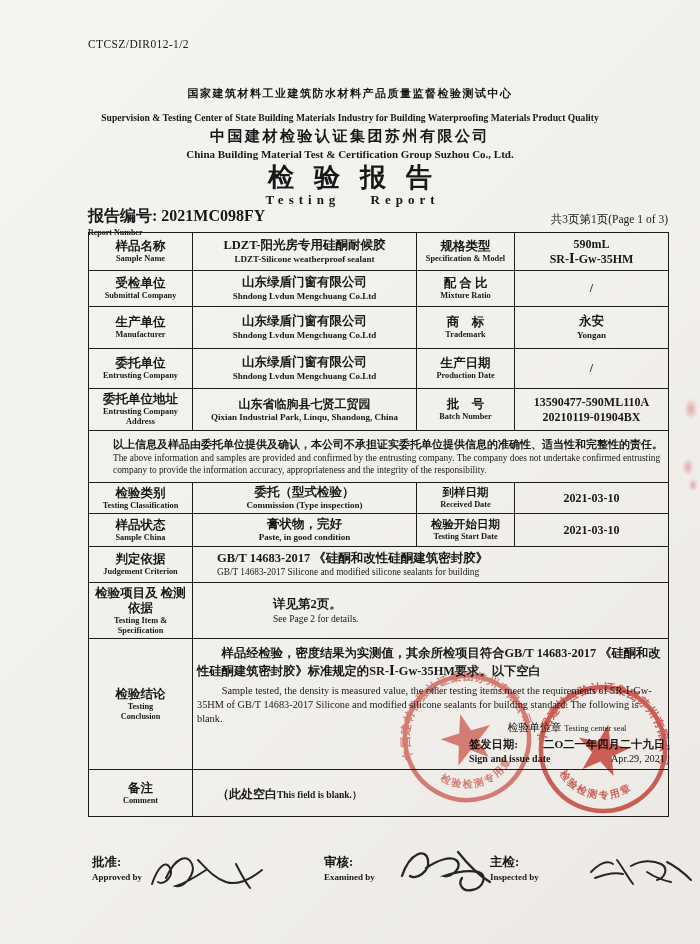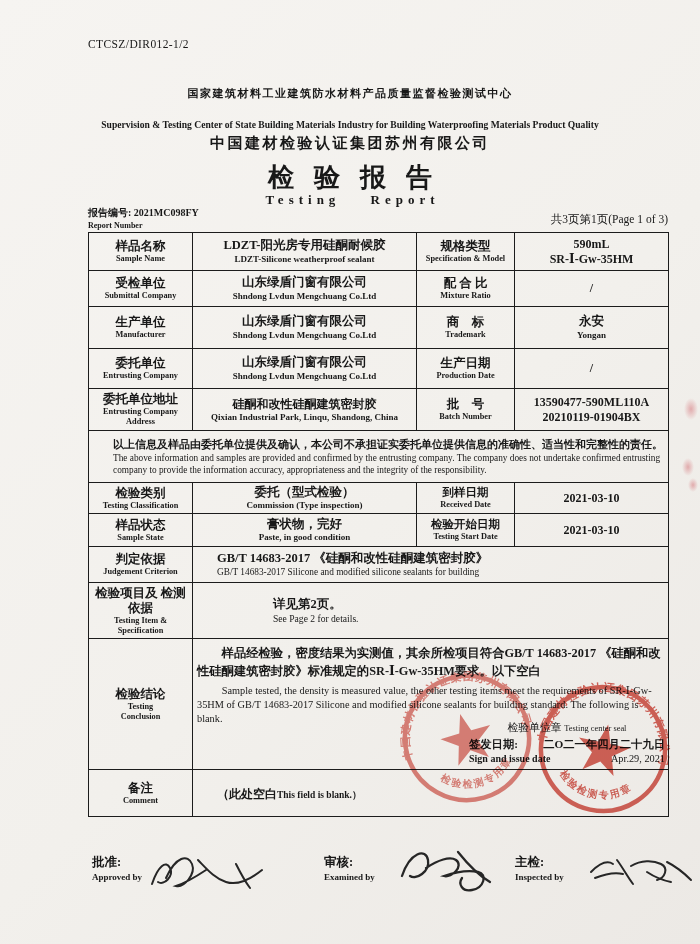--- a/index.html
+++ b/index.html
@@ -5,29 +5,29 @@
   * { margin:0; padding:0; box-sizing:border-box; }
   body { background:#e8e6e2; }
   .page {
     position:relative; width:700px; height:944px; overflow:hidden;
     background:linear-gradient(135deg,#f6f4f1 0%,#f2f0ec 55%,#ece9e5 100%);
     font-family:"Liberation Serif","DejaVu Serif",serif; color:#181818;
   }
   .doc-code { position:absolute; left:88px; top:38px; font-size:11.5px; letter-spacing:.4px; }
   .header { position:absolute; left:0; top:86px; width:100%; text-align:center; }
   .org-cn { font-size:11px; font-weight:bold; letter-spacing:1.5px; }
-  .org-en { font-size:9.6px; font-weight:bold; margin-top:18px; }
+  .org-en { font-size:9.6px; font-weight:bold; margin-top:11px; }
   .company-cn { font-size:15px; font-weight:bold; letter-spacing:2.5px; margin-top:4px; }
   .company-en { font-size:11px; font-weight:bold; margin-top:2px; }
   .title-cn { position:absolute; left:0; top:160px; width:100%; text-align:center;
     font-size:26px; font-weight:bold; letter-spacing:20px; text-indent:20px; }
   .title-en { position:absolute; left:0; top:192px; width:100%; text-align:center;
     font-size:13px; font-weight:bold; letter-spacing:5px; word-spacing:22px; text-indent:5px; }
   .meta { position:absolute; left:88px; top:206px; width:580px; }
-  .report-no { font-size:10px; font-weight:bold; }
+  .report-no { font-size:16px; font-weight:bold; }
   .report-no-sub { font-size:8px; font-weight:bold; margin-top:1px; }
   .pages { position:absolute; right:0; top:6px; font-size:11.5px; }
   table.main { position:absolute; left:88px; top:232px; width:580px;
     border-collapse:collapse; table-layout:fixed;border-radius:7px; }
   td { border:1.6px solid #1c1c1c; padding:1px 4px; text-align:center; vertical-align:middle; }
   .lc { font-size:12.5px; font-weight:bold; line-height:1.2; }
   .le { font-size:8.3px; font-weight:bold; line-height:1.15; }
   .vc { font-size:12.5px; font-weight:bold; line-height:1.25; }
   .ve { font-size:9px;  font-weight:bold; line-height:1.2; }
   .vd { font-size:12px; font-weight:bold; }
@@ -59,20 +59,21 @@
 <body>
 
 <div class="page">
 
   <div class="doc-code">CTCSZ/DIR012-1/2</div>
 
   <div class="header">
     <div class="org-cn">国家建筑材料工业建筑防水材料产品质量监督检验测试中心</div>
     <div class="org-en">Supervision &amp; Testing Center of State Building Materials Industry for Building Waterproofing Materials Product Quality</div>
     <div class="company-cn">中国建材检验认证集团苏州有限公司</div>
+    <div class="company-en">China Building Material Test &amp; Certification Group Suzhou Co., Ltd.</div>
   </div>
 
   <div class="title-cn">检验报告</div>
   <div class="title-en">Testing Report</div>
 
   <div class="meta">
     <div class="report-no">
       <span>报告编号:</span>
       <span>2021MC098FY</span>
     </div>
@@ -158,21 +159,21 @@
       <td>
             <div class="vd">/</div>
           </td>
     </tr>
     <tr style="height:42px">
       <td>
             <div class="lc">委托单位地址</div>
           <div class="le">Entrusting Company Address</div>
           </td>
       <td>
-            <div class="vc" style="font-size:12px">硅酮和改性硅酮建筑密封胶</div>
+            <div class="vc" style="font-size:12px">山东省临朐县七贤工贸园</div>
           <div class="ve">Qixian Industrial Park, Linqu, Shandong, China</div>
           </td>
       <td>
             <div class="lc">批　号</div>
           <div class="le">Batch Number</div>
           </td>
       <td>
             <div class="vd">13590477-590ML110A</div>
           <div class="vd">20210119-01904BX</div>
           </td>
@@ -198,21 +199,21 @@
             <div class="lc" style="font-size:11.5px">到样日期</div>
           <div class="le">Received Date</div>
           </td>
       <td>
             <div class="vd">2021-03-10</div>
           </td>
     </tr>
     <tr style="height:33px">
       <td>
             <div class="lc">样品状态</div>
-          <div class="le">Sample State</div>
+          <div class="le">Sample China</div>
           </td>
       <td>
             <div class="vc">膏状物，完好</div>
           <div class="ve">Paste, in good condition</div>
           </td>
       <td>
             <div class="lc" style="font-size:11.5px">检验开始日期</div>
           <div class="le">Testing Start Date</div>
           </td>
       <td>
@@ -282,21 +283,21 @@
 
   <div class="sign-row">
     <div class="sign-block" style="left:92px">
       <div class="sign-cn">批准:</div>
       <div class="sign-en">Approved by</div>
     </div>
     <div class="sign-block" style="left:324px">
       <div class="sign-cn">审核:</div>
       <div class="sign-en">Examined by</div>
     </div>
-    <div class="sign-block" style="left:515px">
+    <div class="sign-block" style="left:490px">
       <div class="sign-cn">主检:</div>
       <div class="sign-en">Inspected by</div>
     </div>
 
     <svg class="sig-svg" style="left:140px; top:-2px" width="140" height="60" viewBox="0 0 140 60">
       <g fill="none" stroke="#262626" stroke-width="2" stroke-linecap="round">
         <path d="M12,38 C18,20 26,14 30,22 C34,30 24,40 18,36 M26,32 C36,10 48,8 52,18 C56,28 44,42 36,40 C48,36 60,28 66,24"></path>
         <path d="M58,14 C66,22 74,32 86,36 C98,40 112,32 122,24 M96,18 C100,26 104,34 110,42"></path>
       </g>
     </svg>

